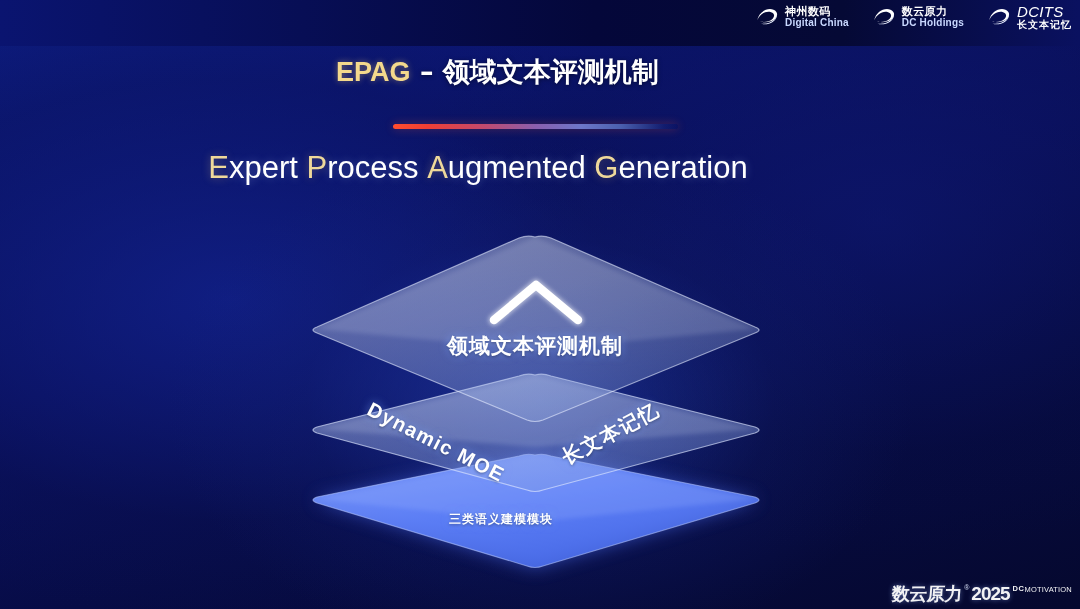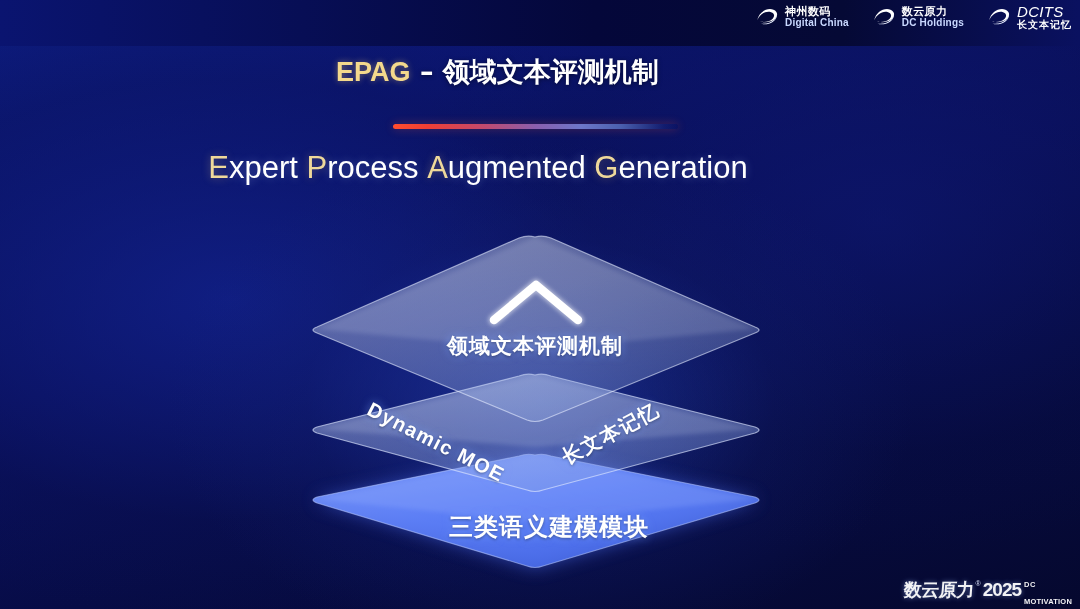--- a/index.html
+++ b/index.html
@@ -38,25 +38,25 @@
     text-shadow:0 0 5px rgba(160,190,255,0.55);
     transform:skewX(-4deg);
   }
   .logo-reg { font-size:9px; color:#dfe8ff; line-height:14px; }
   .logo-year {
     font-size:25px; font-weight:bold; color:#ffffff; line-height:29px;
     letter-spacing:-1px; font-family:"Liberation Sans", sans-serif;
     text-shadow:0 0 5px rgba(160,190,255,0.5);
   }
   .logo-dc {
-    display:flex; flex-direction:column; line-height:1;
+    display:flex; flex-direction:row; line-height:1;
     margin-left:1px; padding-top:3px;
   }
   .logo-dc .dc { font-size:10px; font-weight:bold; color:#fff; letter-spacing:0.5px; }
-  .logo-dc .mot { font-size:10px; font-weight:bold; color:#fff; letter-spacing:0.2px; margin-top:9px;}
+  .logo-dc .mot { font-size:10px; font-weight:normal; color:#fff; letter-spacing:0.2px; margin-top:1px;}
 
   .subtitle-live {
     position:absolute; left:6px; top:52px;
     font-size:21px; font-weight:bold; color:#ffffff;
     font-family:"DejaVu Sans", sans-serif;
     letter-spacing:-0.5px;
     text-shadow:0 1px 3px rgba(0,0,0,0.6);
     z-index:8;
   }
 
@@ -120,21 +120,21 @@
   .lyr-label {
     position:absolute;
     font-family:"DejaVu Sans", sans-serif;
     font-weight:bold;
     color:#ffffff;
     white-space:nowrap;
     z-index:6;
     text-shadow:0 0 8px rgba(120,160,255,0.75), 0 1px 3px rgba(0,0,0,0.45);
   }
   #label-top { left:447px; top:332px; font-size:21px; letter-spacing:1px; }
-  #label-bottom { left:449px; top:511px; font-size:24px; letter-spacing:1px; }
+  #label-bottom { left:449px; top:511px; font-size:12px; letter-spacing:1px; }
 
   #label-mid-left {
     left:374px; top:398px; font-size:20px;
     font-family:"Liberation Sans", sans-serif;
     letter-spacing:1.5px;
     transform:rotate(27deg); transform-origin:left top;
   }
   #label-mid-right {
     left:557px; top:447px; font-size:20px;
     letter-spacing:1.5px;

